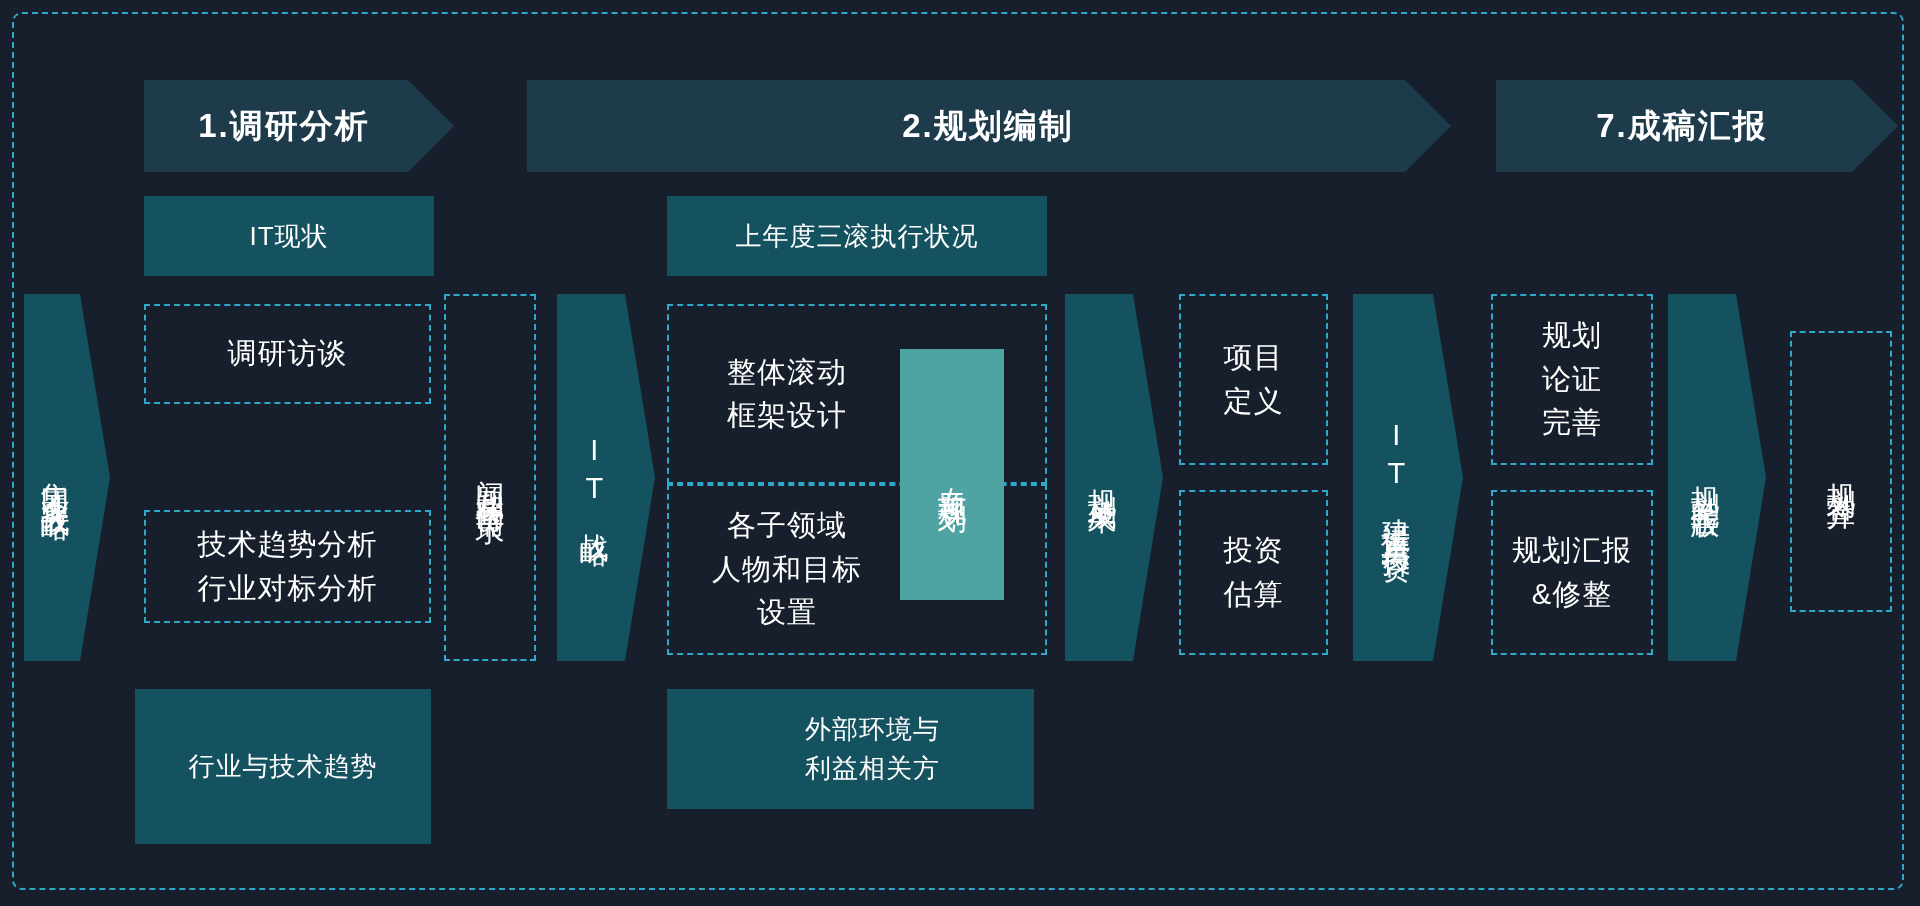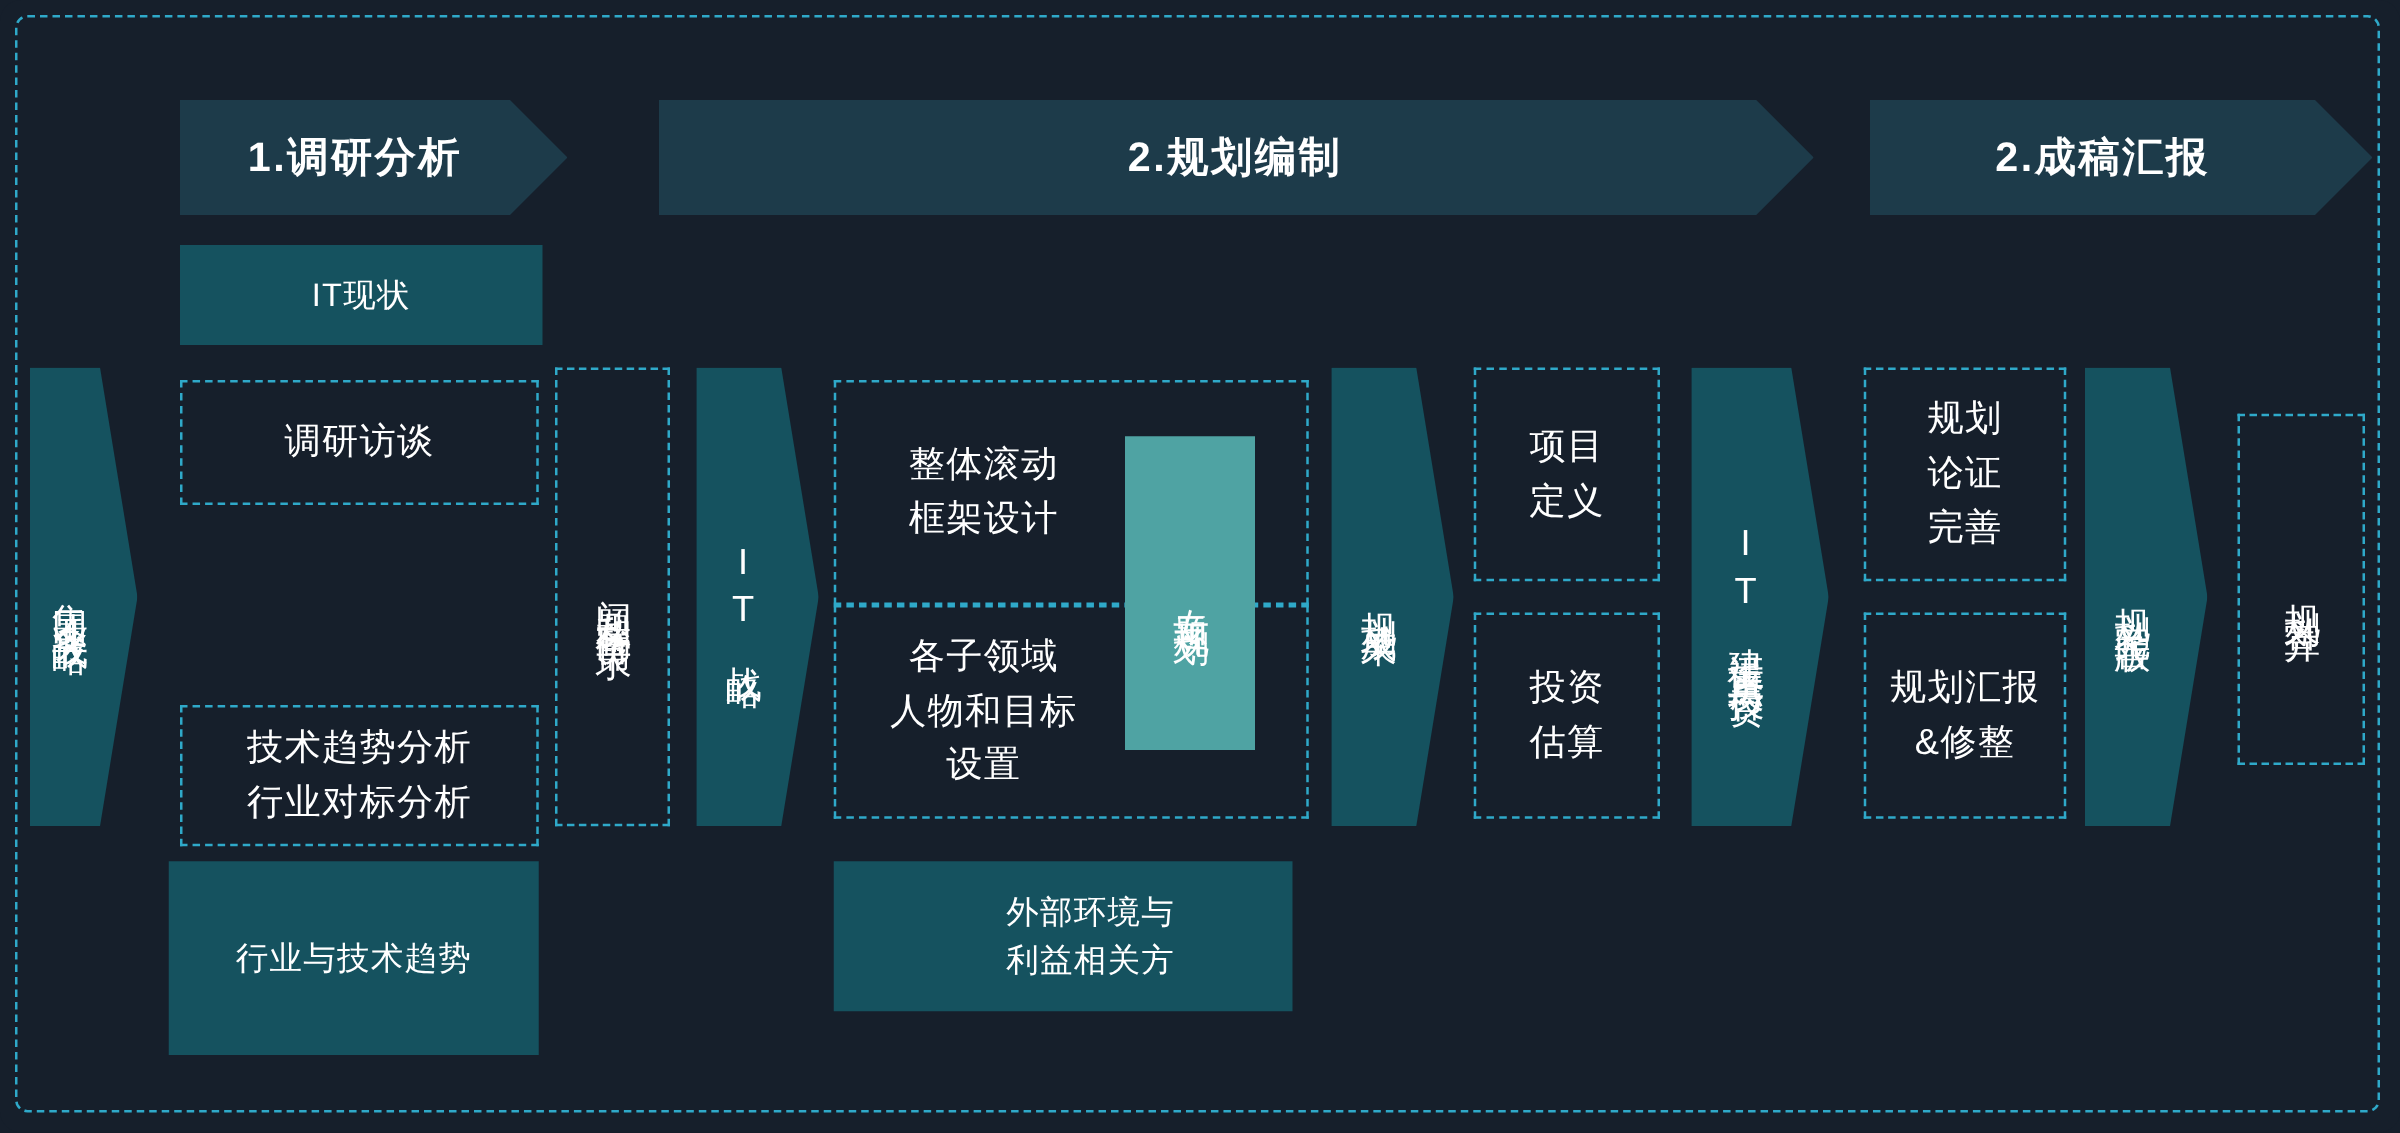--- a/index.html
+++ b/index.html
@@ -98,42 +98,43 @@
 </style>
 </head>
 <body>
 
 <div class="stage">
 
   <div class="outer-border"></div>
 
   <div class="banner" style="left:144px;width:310px;">1.调研分析</div>
   <div class="banner" style="left:527px;width:924px;padding-left:28px;">2.规划编制</div>
-  <div class="banner" style="left:1496px;width:402px;">2.成稿汇报</div>
+  <div class="banner" style="left:1496px;width:402px;">7.成稿汇报</div>
 
   <div class="arrow-v" style="left:24px;top:294px;width:86px;height:367px;">
     <span class="vtext">集团业务战略</span>
   </div>
 
   <div class="solid-box" style="left:144px;top:196px;width:290px;height:80px;">IT现状</div>
 
   <div class="dashed-box" style="left:144px;top:304px;width:287px;height:100px;">调研访谈</div>
-  <div class="dashed-box" style="left:144px;top:564px;width:287px;height:113px;">技术趋势分析
+  <div class="dashed-box" style="left:144px;top:510px;width:287px;height:113px;">技术趋势分析
 行业对标分析</div>
 
   <div class="solid-box" style="left:135px;top:689px;width:296px;height:155px;text-align:center;">行业与技术趋势</div>
 
   <div class="dashed-box" style="left:444px;top:294px;width:92px;height:367px;">
     <span class="vtext">问题和高价需求</span>
   </div>
 
   <div class="arrow-v" style="left:557px;top:294px;width:98px;height:367px;">
     <span class="vtext">IT战略</span>
   </div>
 
+  <div class="solid-box" style="left:667px;top:196px;width:380px;height:80px;">上年度三滚执行状况</div>
 
   <div class="dashed-box" style="left:667px;top:304px;width:380px;height:180px;padding-right:140px;">整体滚动
 框架设计</div>
   <div class="dashed-box" style="left:667px;top:484px;width:380px;height:171px;padding-right:140px;">各子领域
 人物和目标
 设置</div>
 
   <div class="accent-box" style="left:900px;top:349px;width:104px;height:251px;">
     <span class="vtext">专题规划</span>
   </div>

